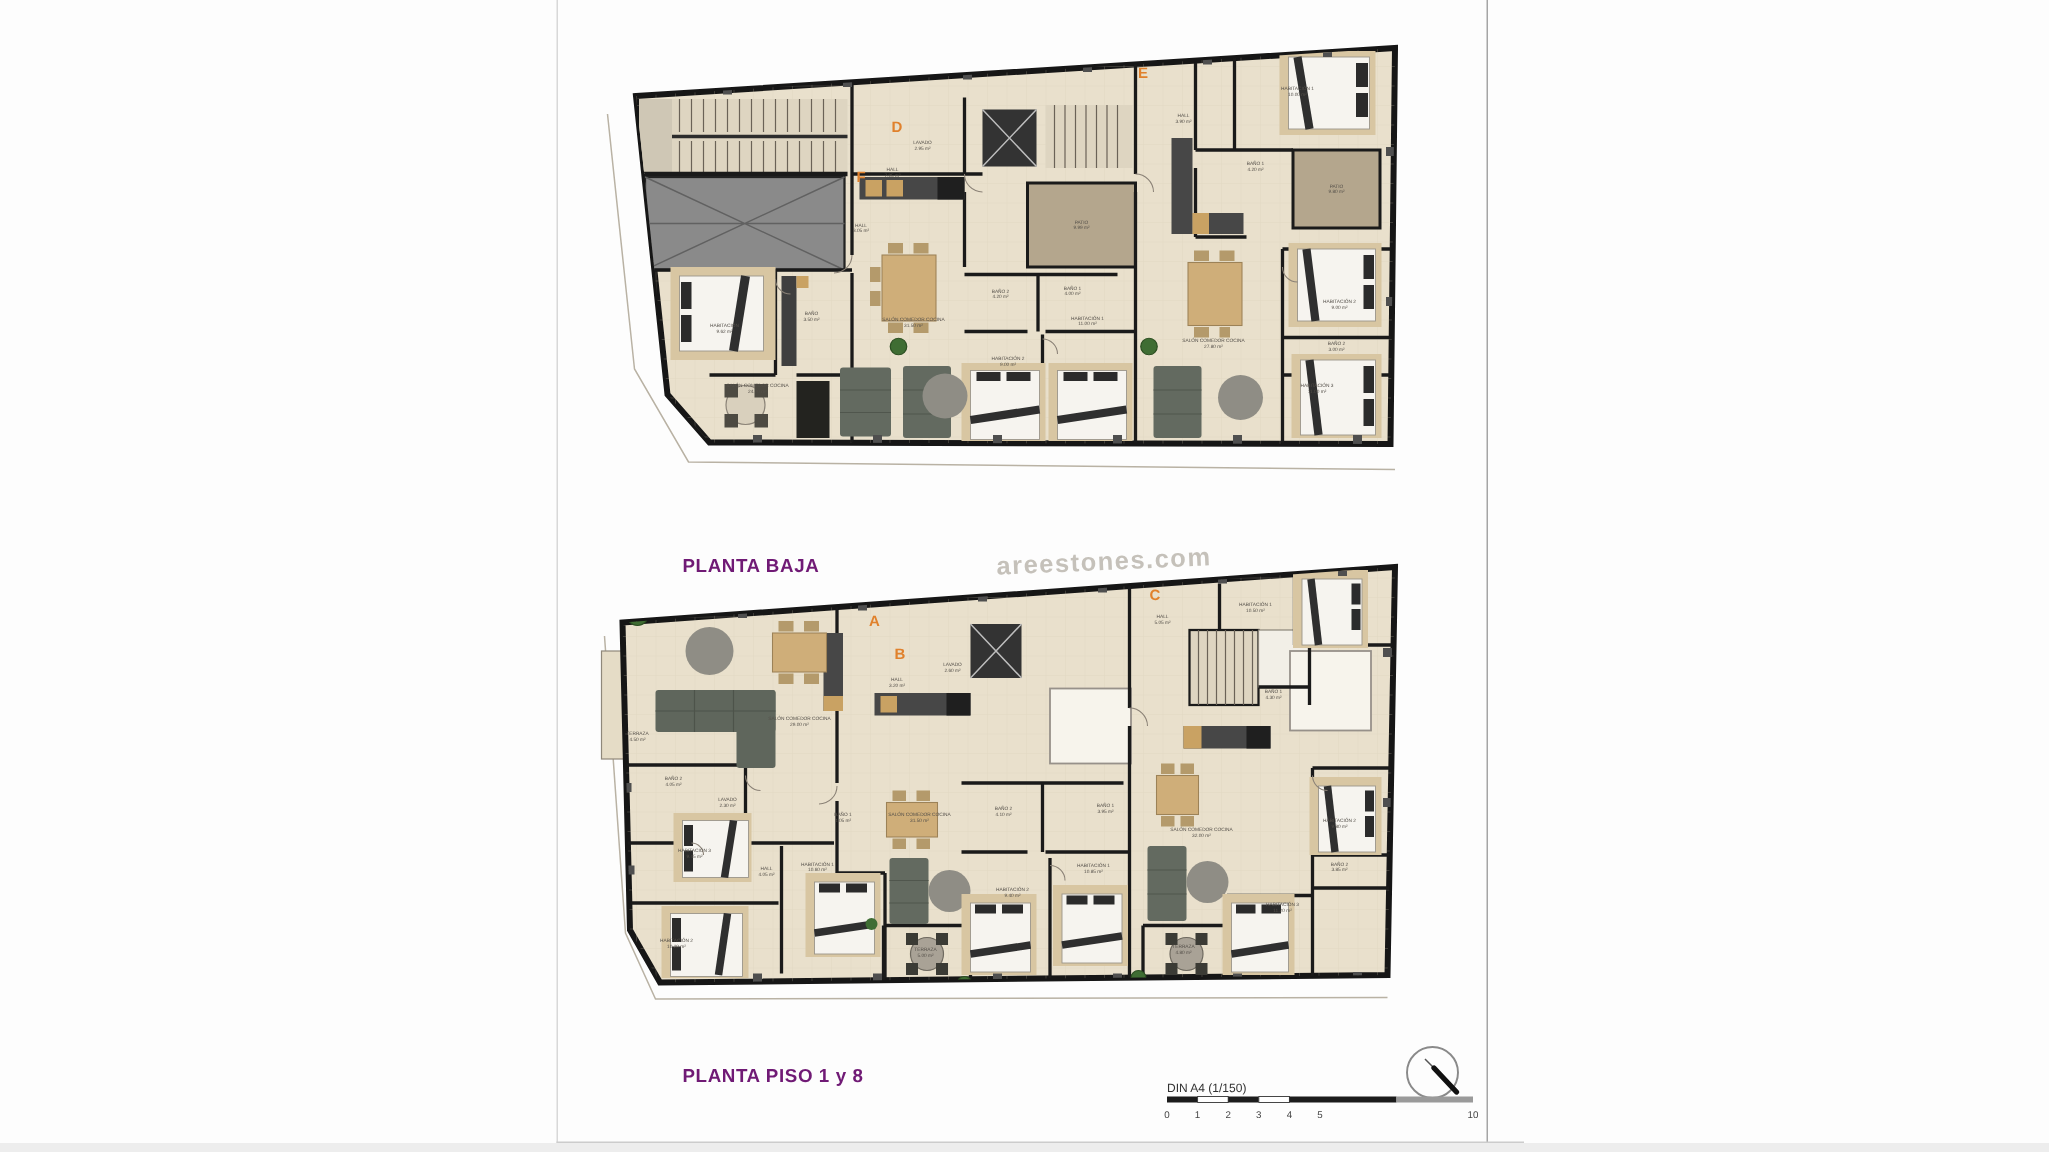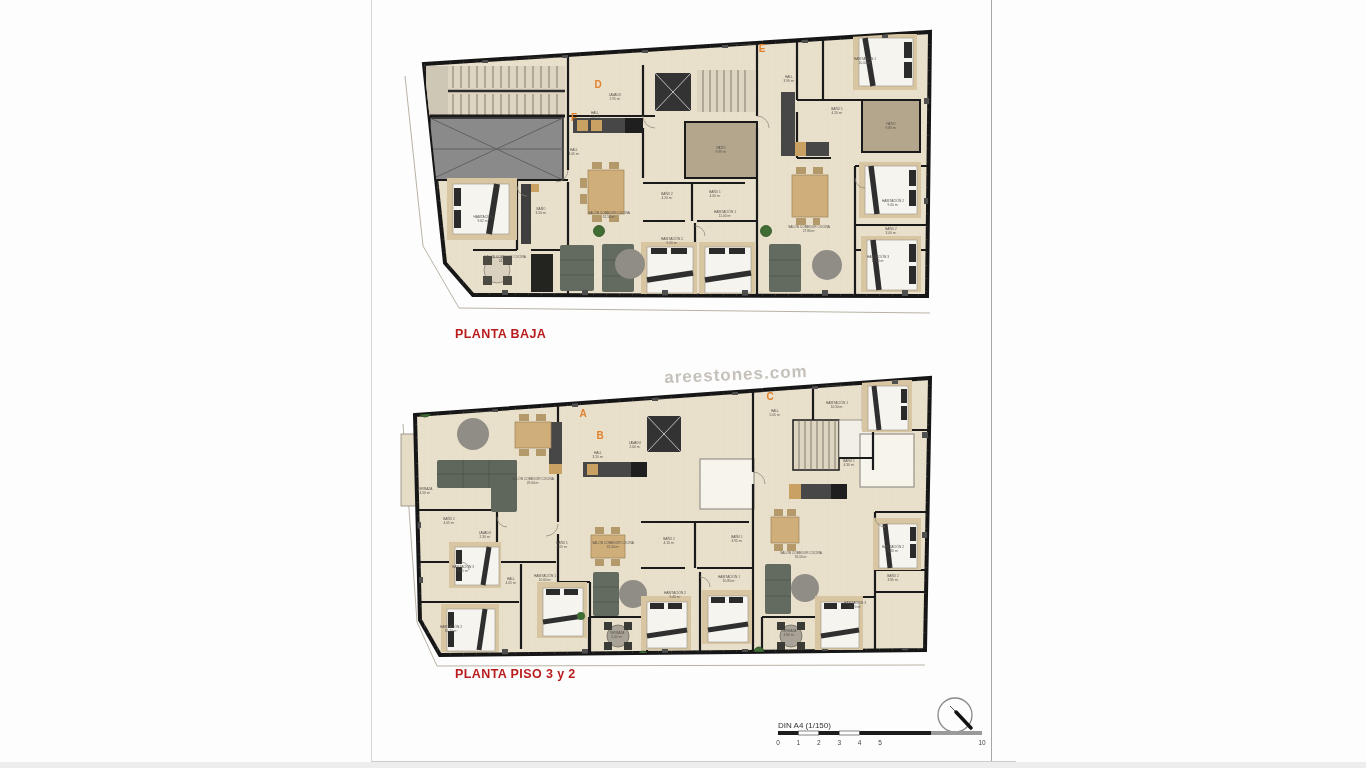--- a/index.html
+++ b/index.html
@@ -3,21 +3,21 @@
 <meta charset="utf-8">
 <style>
   html,body{margin:0;padding:0;background:#ffffff;}
   #canvas{position:relative;width:1366px;height:768px;background:#fdfdfd;overflow:hidden;
           font-family:"Liberation Sans",sans-serif;}
   .vline{position:absolute;top:0;width:1px;height:768px;}
   #page-left{left:371px;background:#d8d8d8;}
   #page-right{left:991px;background:#a5a5a5;}
   #page-bottom{position:absolute;left:371px;top:761px;width:645px;height:1px;background:#cccccc;}
   #bottom-strip{position:absolute;left:0;top:762px;width:1366px;height:6px;background:#ededed;}
-  .plan-title{position:absolute;font-size:12.5px;font-weight:bold;color:#b91c1c;letter-spacing:0.4px;}
+  .plan-title{position:absolute;font-size:12.5px;font-weight:bold;color:#701a75;letter-spacing:0.4px;margin-top:43px;}
   #title-1{left:455px;top:327px;}
   #title-2{left:455px;top:667px;}
   #watermark{position:absolute;left:596px;top:365px;width:280px;text-align:center;
              font-size:17px;font-weight:600;color:#b8b3aa;opacity:0.8;
              transform:rotate(-2.5deg);letter-spacing:1px;z-index:6;pointer-events:none;}
   svg{position:absolute;}
   #plan1-svg{left:385px;top:18px;}
   #plan2-svg{left:385px;top:372px;}
   #footer-svg{left:770px;top:690px;}
   .room-label{font-family:"Liberation Sans",sans-serif;font-size:3.2px;fill:#55504a;text-anchor:middle;}
@@ -484,21 +484,21 @@
         <text x="452" y="32" class="room-label"><tspan x="452">HABITACIÓN 1</tspan><tspan x="452" dy="3.7">10.50 m²</tspan></text>
         <text x="464" y="90" class="room-label"><tspan x="464">BAÑO 1</tspan><tspan x="464" dy="3.7">4.30 m²</tspan></text>
         <text x="416" y="182" class="room-label"><tspan x="416">SALÓN COMEDOR COCINA</tspan><tspan x="416" dy="3.7">32.00 m²</tspan></text>
         <text x="508" y="176" class="room-label"><tspan x="508">HABITACIÓN 2</tspan><tspan x="508" dy="3.7">9.80 m²</tspan></text>
         <text x="508" y="205" class="room-label"><tspan x="508">BAÑO 2</tspan><tspan x="508" dy="3.7">3.85 m²</tspan></text>
         <text x="470" y="232" class="room-label"><tspan x="470">HABITACIÓN 3</tspan><tspan x="470" dy="3.7">11.20 m²</tspan></text>
         <text x="404" y="260" class="room-label"><tspan x="404">TERRAZA</tspan><tspan x="404" dy="3.7">4.80 m²</tspan></text>
       </g>
   </svg>
 
-  <div id="title-2" class="plan-title">PLANTA PISO 3 y 2</div>
+  <div id="title-2" class="plan-title">PLANTA PISO 1 y 8</div>
 
   <div id="watermark">areestones.com</div>
 
   <svg id="footer-svg" width="225" height="75" viewBox="0 0 225 75">
     <g>
       <circle cx="185" cy="25" r="17" fill="none" stroke="#8a8a8a" stroke-width="1.3"></circle>
       <path d="M180,16 L186,22" stroke="#555" stroke-width="1"></path>
       <path d="M186,22 L201,38" stroke="#111" stroke-width="3.5" stroke-linecap="round"></path>
     </g>
     <text x="8" y="38" class="scale-label">DIN A4 (1/150)</text>

